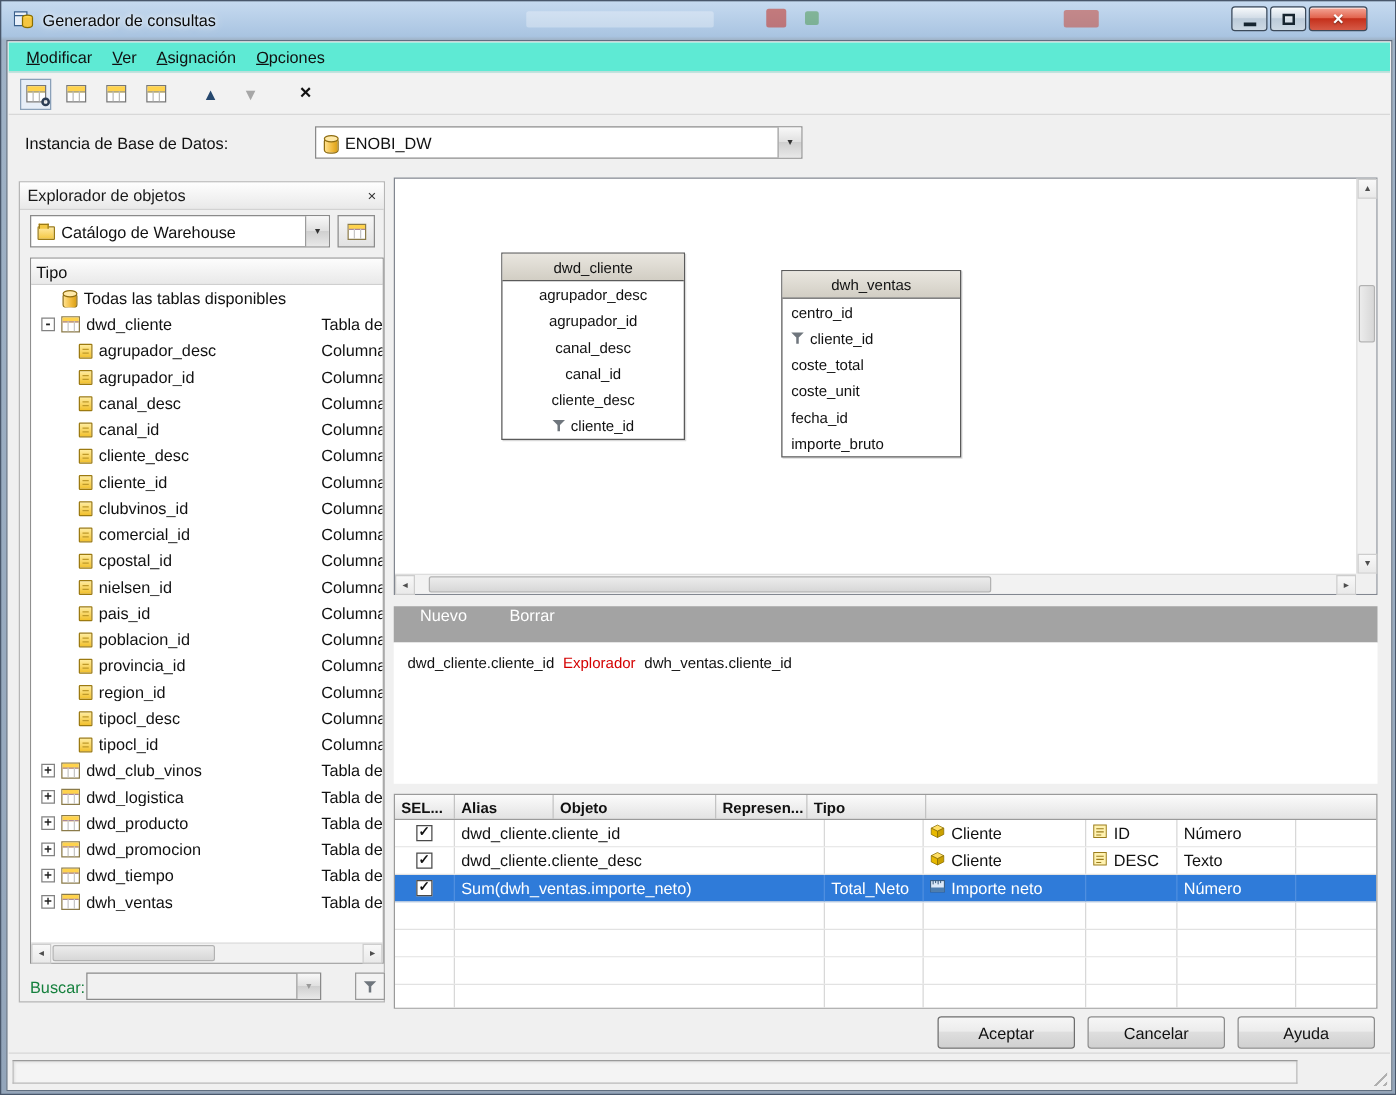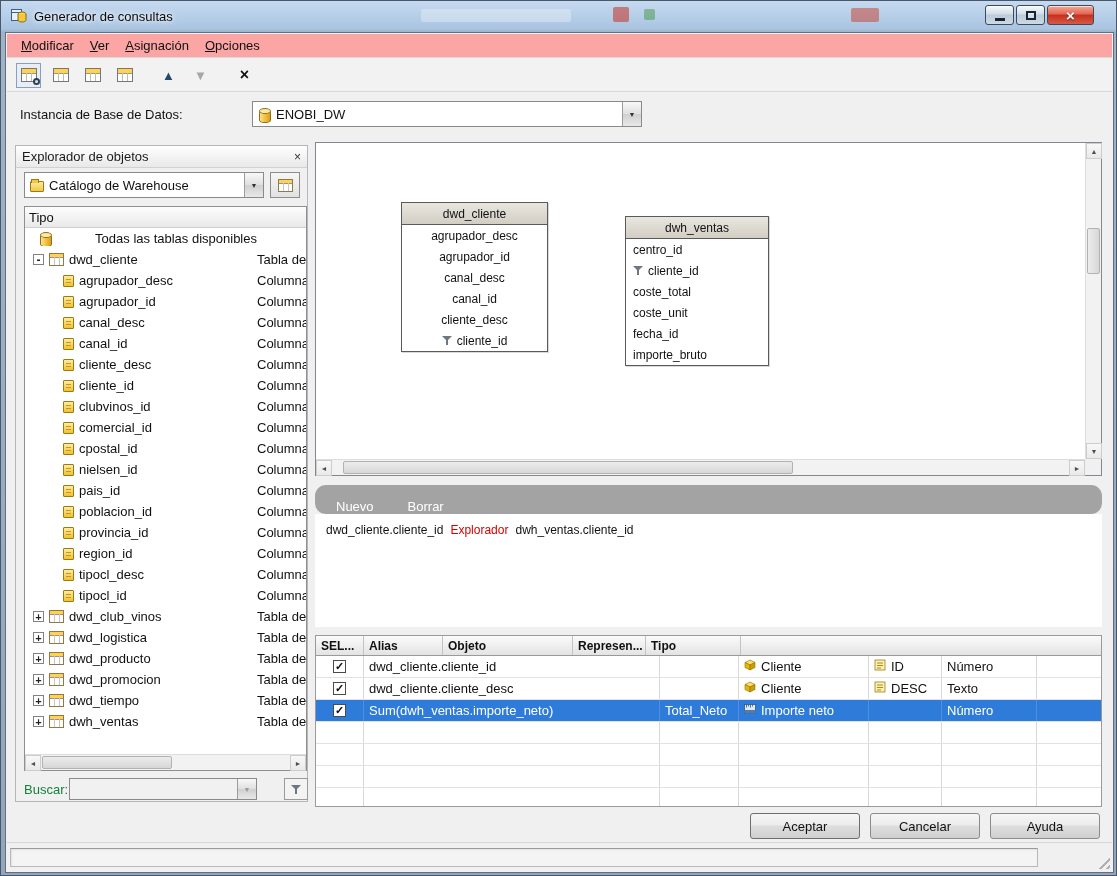--- a/index.html
+++ b/index.html
@@ -25,21 +25,21 @@
   .win-btn.min,.win-btn.max{width:29px;background:linear-gradient(#f7fafc,#d3dde7 45%,#bccbd9 50%,#cdd9e4);}
   .win-btn.close{width:47px;background:linear-gradient(#f4a899,#e2654f 45%,#c5301b 50%,#d65a47);}
   .glyph-min{width:10px;height:3px;background:#16242f;margin-top:8px;}
   .glyph-max{width:10px;height:9px;border:2px solid #16242f;background:rgba(255,255,255,.35);}
   .glyph-close{font-size:15px;font-weight:bold;color:#fff;line-height:1;text-shadow:0 1px 1px rgba(0,0,0,.5);}
 
   
   .client{position:absolute;left:4px;top:31px;width:1109px;height:841px;background:#f0f0f0;
           border:1px solid #5f6e80;}
 
-  .menubar{position:absolute;left:1px;top:1px;right:1px;height:24px;background:#fca5a5;
+  .menubar{position:absolute;left:1px;top:1px;right:1px;height:24px;background:#5eead4;
            border-bottom:1px solid #dcdcdc;display:flex;align-items:center;padding-left:6px;}
   .menu-item{padding:3px 8px;font-size:13px;color:#111;}
   .menu-item::first-letter{text-decoration:underline;}
 
   .toolbar{position:absolute;left:1px;top:26px;right:1px;height:33px;background:#f2f2f2;
            border-bottom:1px solid #d8d8d8;display:flex;align-items:center;padding-left:9px;gap:7px;}
   .tb-btn{width:25px;height:25px;display:flex;align-items:center;justify-content:center;}
   .tb-btn.framed{border:1px solid #8aa0b8;background:#e7eef7;}
   .tb-btn.gap{margin-left:12px;}
   .tico{position:relative;display:inline-block;}
@@ -90,21 +90,21 @@
   .apply-btn{position:absolute;left:254px;top:26px;width:30px;height:26px;border:1px solid #8c8c8c;
              background:linear-gradient(#f6f6f6,#e2e2e2);display:flex;align-items:center;justify-content:center;}
   .list-area{position:absolute;left:8px;top:60px;width:283px;height:565px;border:1px solid #8f8f8f;background:#fff;}
   .list-head{display:flex;height:21px;background:linear-gradient(#fdfdfd,#e9e9e9);border-bottom:1px solid #cfcfcf;}
   .lh-nombre{width:232px;flex:none;border-right:1px solid #cfcfcf;display:flex;align-items:center;padding-left:5px;gap:7px;font-size:13px;color:#111;}
   .sort{color:#8a8a8a;font-size:10px;}
   .lh-tipo{flex:1;display:flex;align-items:center;padding-left:4px;font-size:13px;color:#111;}
   .tree{position:absolute;left:0;right:0;top:21px;bottom:16px;overflow:hidden;background:#fff;}
   .tree-row{height:21px;display:flex;align-items:center;font-size:13px;color:#111;}
   .t-nombre{width:232px;flex:none;display:flex;align-items:center;gap:5px;overflow:hidden;white-space:nowrap;}
-  .tree-row.root .t-nombre{padding-left:14px;justify-content:space-between;}
+  .tree-row.root .t-nombre{padding-left:24px;}
   .tree-row.table .t-nombre{padding-left:8px;}
   .tree-row.column .t-nombre{padding-left:38px;}
   .t-label{overflow:hidden;white-space:nowrap;}
   .t-tipo{flex:1;overflow:hidden;white-space:nowrap;}
   .exp{width:11px;height:11px;flex:none;border:1px solid #828282;background:#fff;text-align:center;
        font:bold 10px/9px "DejaVu Sans Mono",monospace;color:#222;}
 
   .buscar-label{position:absolute;left:8px;top:636px;font-size:13px;color:#15803d;}
   .combo.buscar{position:absolute;left:53px;top:632px;width:188px;height:22px;background:#f1f1f1;}
   .combo.buscar .drop-btn{color:#9a9a9a;}
@@ -127,21 +127,21 @@
   .sb-v .up{top:0;left:0;}
   .sb-v .down{bottom:0;left:0;}
   .sb-h{position:absolute;left:0;bottom:0;height:16px;right:16px;background:#f2f2f2;border-top:1px solid #ddd;}
   .sb-h .left{left:0;top:0;}
   .sb-h .right{right:0;top:0;}
   .sb-h .sb-thumb{top:1px;bottom:1px;background:linear-gradient(#ececec,#d7d7d7);}
   .corner{position:absolute;right:0;bottom:0;width:16px;height:16px;background:#f0f0f0;}
 
   
   .join-bar{position:absolute;left:309px;top:452px;width:787px;height:29px;background:#a3a3a3;
-            display:flex;align-items:flex-end;gap:34px;padding-left:21px;border-radius:11px;}
+            display:flex;align-items:flex-start;gap:34px;padding-left:21px;}
   .join-btn{color:#fff;font-size:13px;}
   .join-area{position:absolute;left:309px;top:481px;width:787px;height:113px;background:#fff;}
   .join-row{padding:9px 0 0 11px;display:flex;gap:7px;font-size:12px;color:#111;}
   .join-op{color:var(--op-red,#d40000);}
 
   
   .grid{position:absolute;left:309px;top:602px;width:787px;height:172px;background:#fff;border:1px solid #9a9a9a;overflow:hidden;font-size:13px;}
   .grid-head{display:flex;height:20px;background:linear-gradient(#fbfbfb,#e3e3e3);border-bottom:1px solid #9a9a9a;}
   .gh-cell{flex:none;border-right:1px solid #c3c3c3;display:flex;align-items:center;padding-left:5px;
            font-size:12px;color:#111;overflow:hidden;white-space:nowrap;font-weight:bold;}

